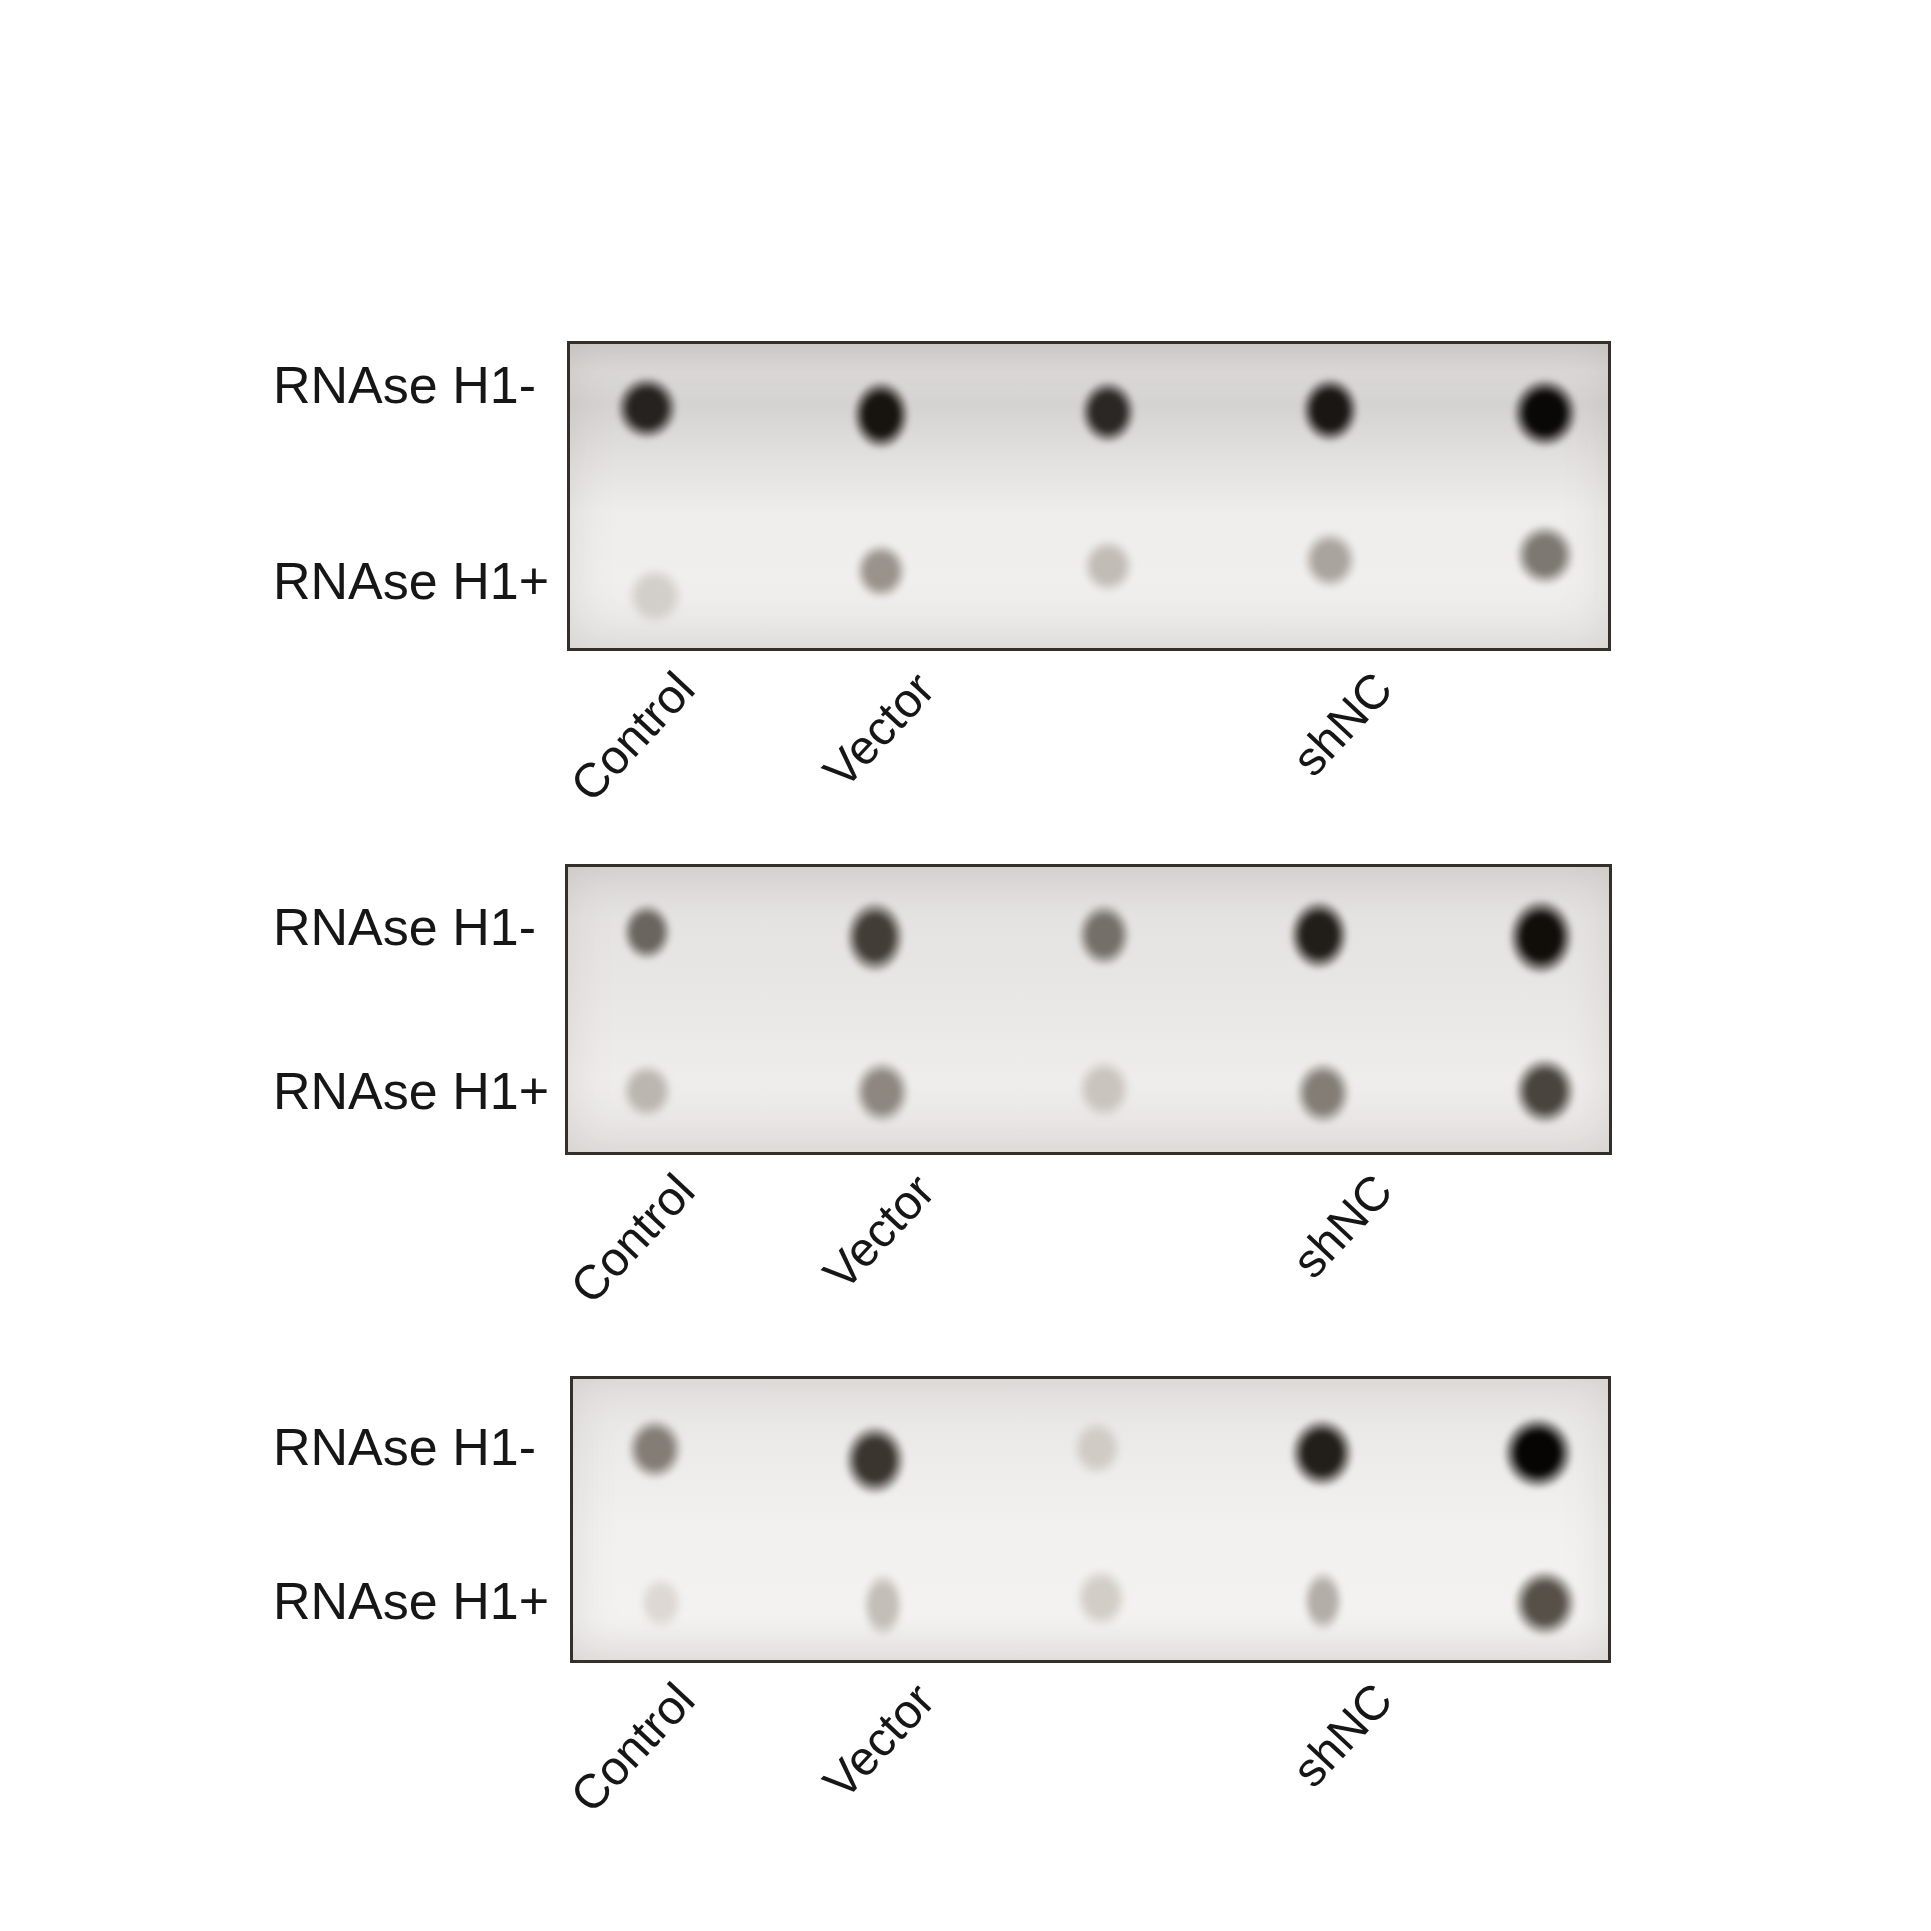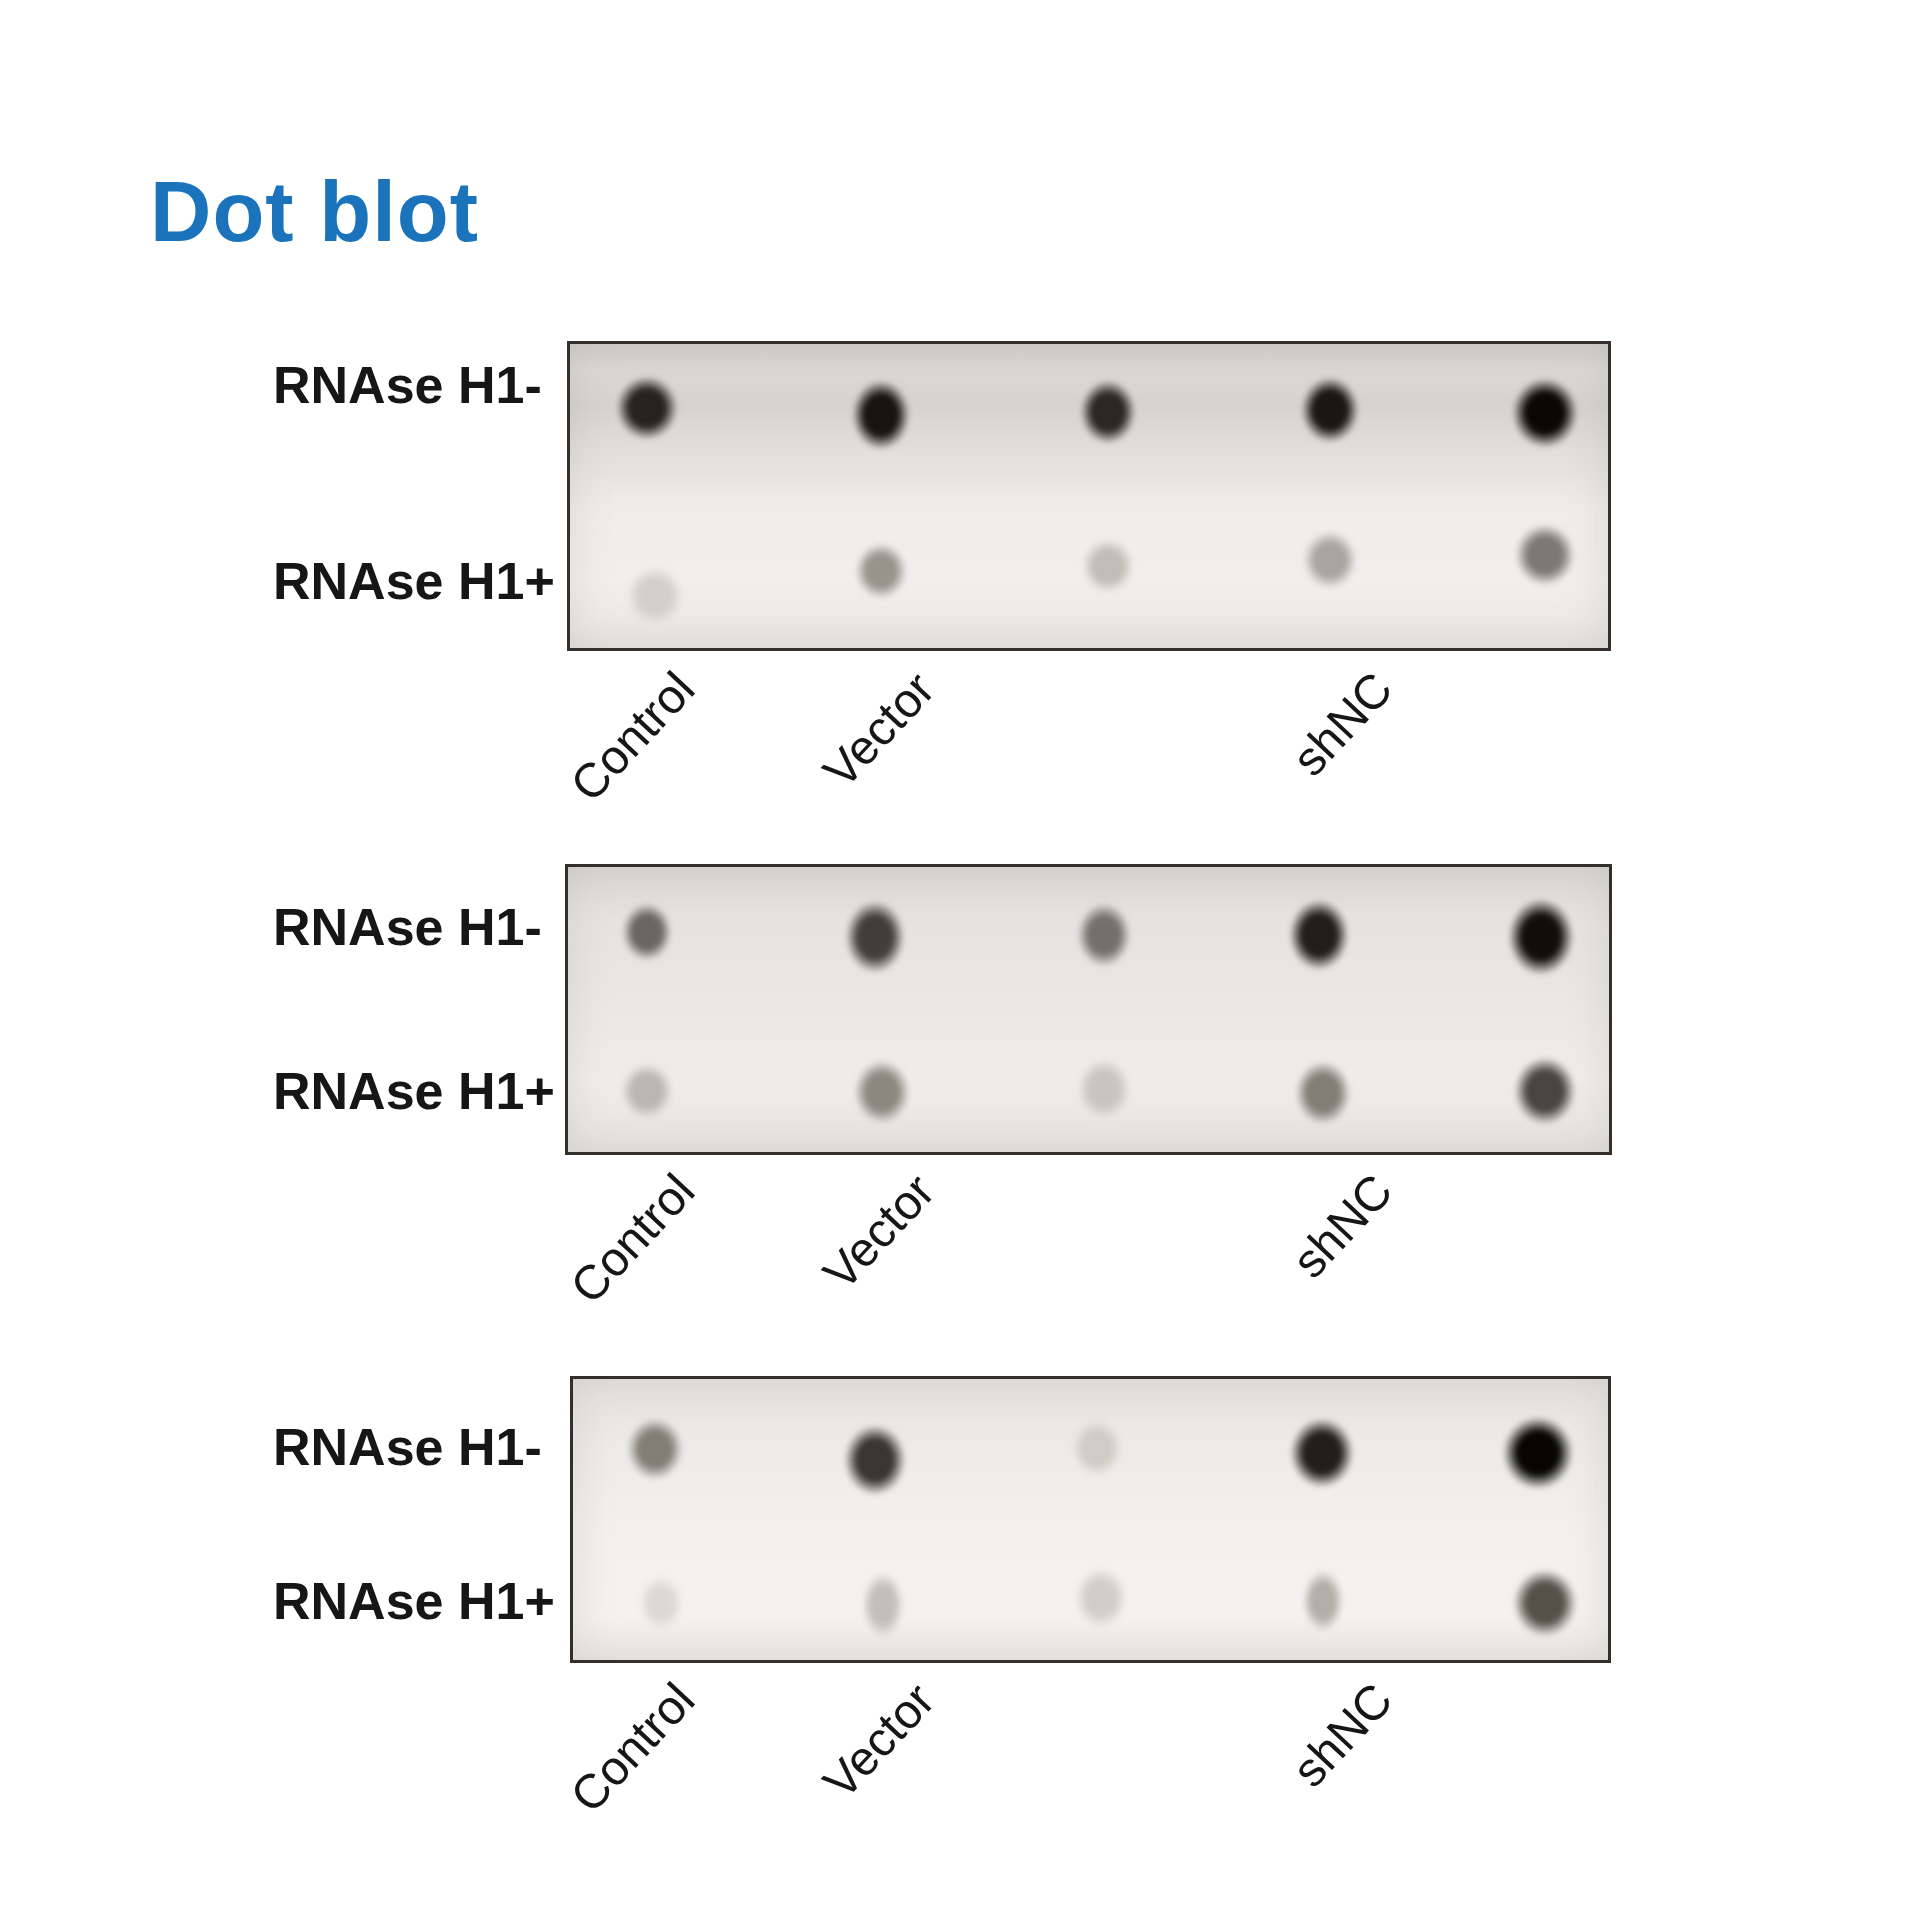--- a/index.html
+++ b/index.html
@@ -39,21 +39,20 @@
   }
   
   .row-label{
     position:absolute;
     left:273px;
     transform:translateY(-50%);
     font-size:52px;
     line-height:1;
     color:#161616;
     white-space:nowrap;
-    font-weight:bold;
   }
   .rl-p1r1{top:385px}  .rl-p1r2{top:581px}
   .rl-p2r1{top:927px}  .rl-p2r2{top:1091px}
   .rl-p3r1{top:1447px} .rl-p3r2{top:1601px}
   
   .col-label{
     position:absolute;
     width:251px;
     text-align:right;
     font-size:48px;
@@ -75,21 +74,20 @@
     transform:translate(-50%,-50%);
     border-radius:50%;
     filter:blur(2.4px);
   }
 </style>
 </head>
 <body>
 
 <div class="page">
 
-  <h1 class="page-title" style="color: rgb(27, 116, 187);">Dot blot</h1>
 
   <div class="panel panel-1"></div>
   <div class="panel panel-2"></div>
   <div class="panel panel-3"></div>
 
   <div class="row-label rl-p1r1">RNAse H1-</div>
   <div class="row-label rl-p1r2">RNAse H1+</div>
   <div class="row-label rl-p2r1">RNAse H1-</div>
   <div class="row-label rl-p2r2">RNAse H1+</div>
   <div class="row-label rl-p3r1">RNAse H1-</div>

